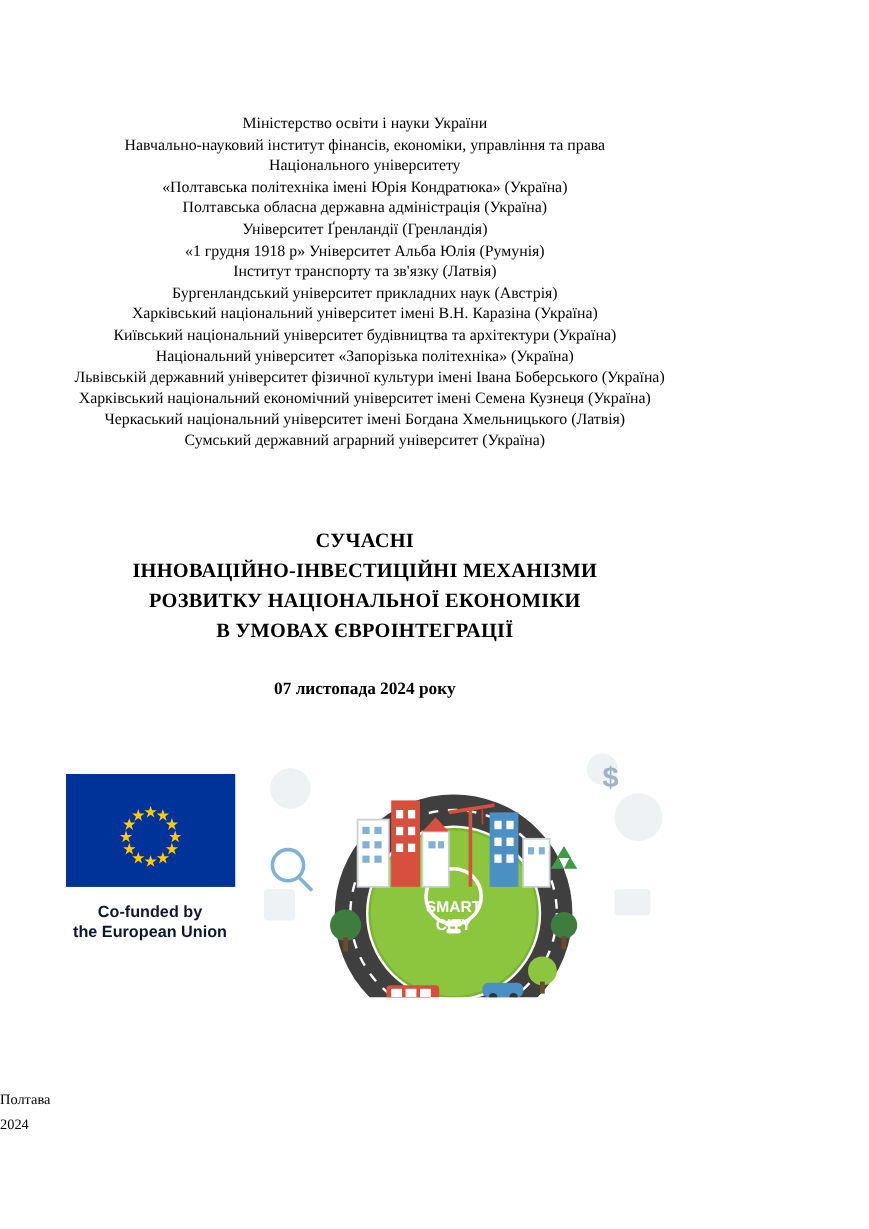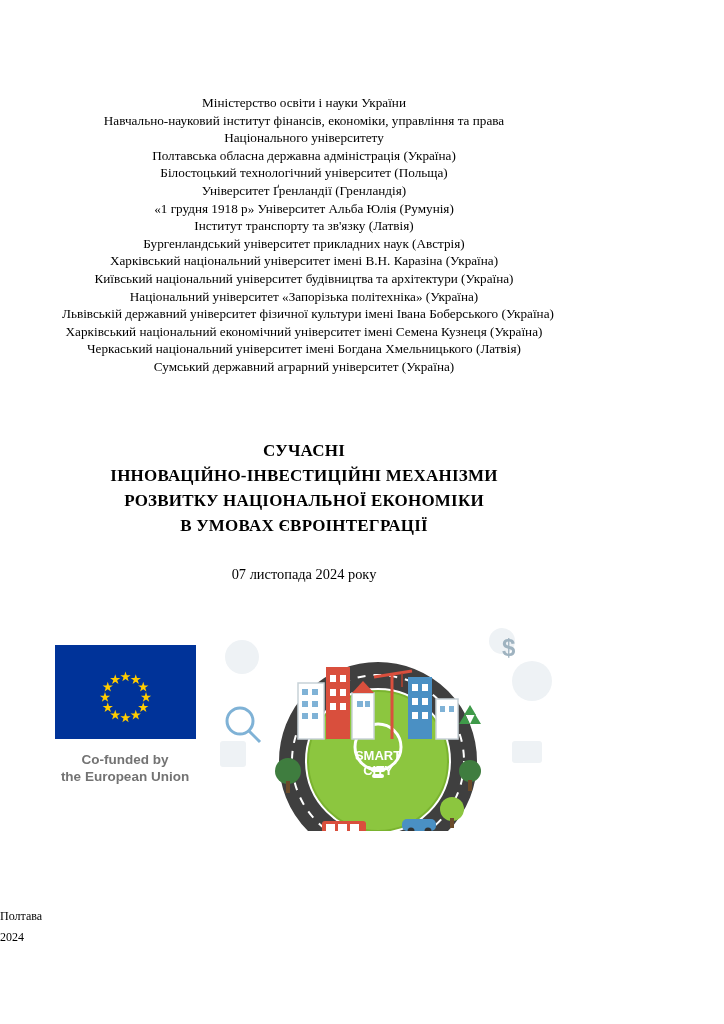--- a/index.html
+++ b/index.html
@@ -34,21 +34,21 @@
     margin-top: 62px;
     text-align: center;
     font-weight: bold;
     font-size: 17px;
     line-height: 25px;
     letter-spacing: 0.2px;
   }
   .date-line {
     margin-top: 28px;
     text-align: center;
-    font-weight: normal;
+    font-weight: bold;
     font-size: 14.4px;
   }
   .graphic-row {
     margin-top: 38px;
     display: flex;
     justify-content: center;
     align-items: flex-start;
   }
   .eu-block {
     width: 150px;
@@ -59,21 +59,21 @@
   }
   .eu-flag {
     width: 141px;
     height: 94px;
     background: #003399;
     position: relative;
   }
   .eu-caption {
     margin-top: 12px;
     text-align: center;
-    color: #737373;
+    color: #0f172a;
     font-family: "Liberation Sans", sans-serif;
     font-weight: bold;
     font-size: 13.5px;
     line-height: 17px;
   }
   .smartcity {
     position: relative;
     width: 352px;
     height: 210px;
     margin-left: 6px;
@@ -90,22 +90,22 @@
 </style>
 </head>
 <body>
 
 <div class="page">
 
   <div class="org-block">
     <div class="org-line">Міністерство освіти і науки України</div>
     <div class="org-line">Навчально-науковий інститут фінансів, економіки, управління та права</div>
     <div class="org-line">Національного університету</div>
+    <div class="org-line">«Полтавська політехніка імені Юрія Кондратюка» (Україна)</div>
     <div class="org-line">Полтавська обласна державна адміністрація (Україна)</div>
-    <div class="org-line">Білостоцький технологічний університет (Польща)</div>
     <div class="org-line">Університет Ґренландії (Гренландія)</div>
     <div class="org-line">«1 грудня 1918 р» Університет  Альба Юлія (Румунія)</div>
     <div class="org-line">Інститут транспорту та зв'язку (Латвія)</div>
     <div class="org-line">Бургенландський університет прикладних наук (Австрія)</div>
     <div class="org-line">Харківський національний університет імені В.Н. Каразіна (Україна)</div>
     <div class="org-line">Київський національний університет будівництва та архітектури (Україна)</div>
     <div class="org-line">Національний університет «Запорізька політехніка» (Україна)</div>
     <div class="org-line">Львівській державний університет фізичної культури імені Івана Боберського (Україна)</div>
     <div class="org-line">Харківський національний економічний університет імені Семена Кузнеця (Україна)</div>
     <div class="org-line">Черкаський національний університет імені Богдана Хмельницького (Латвія)</div>

